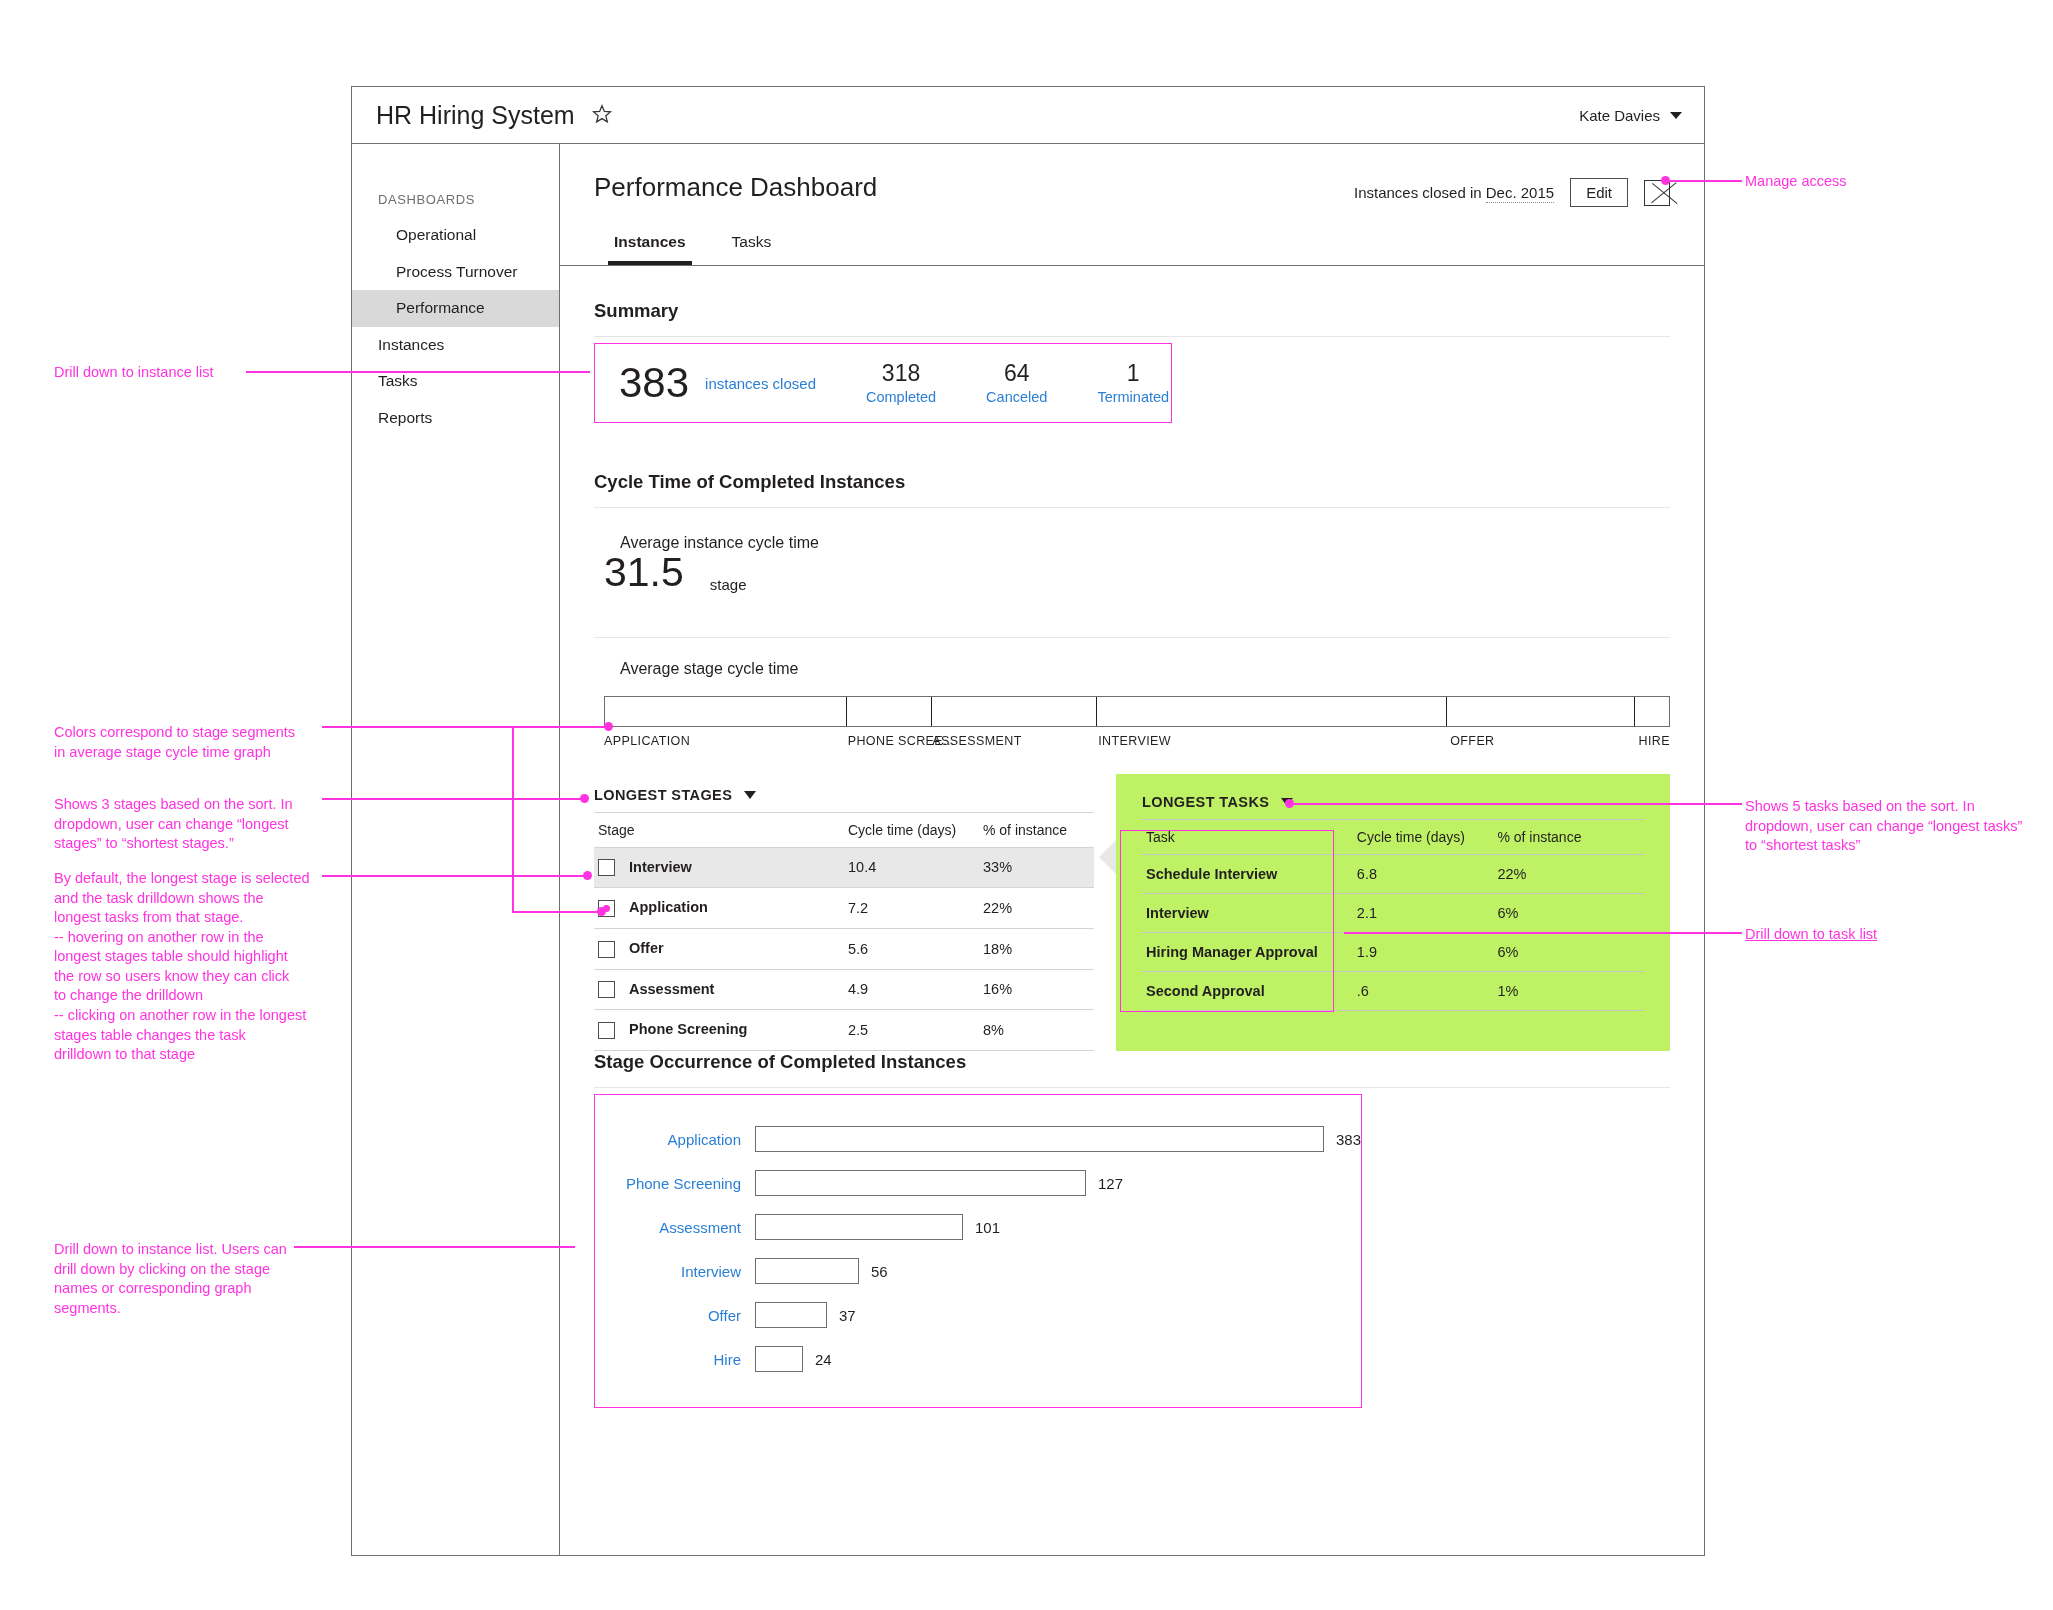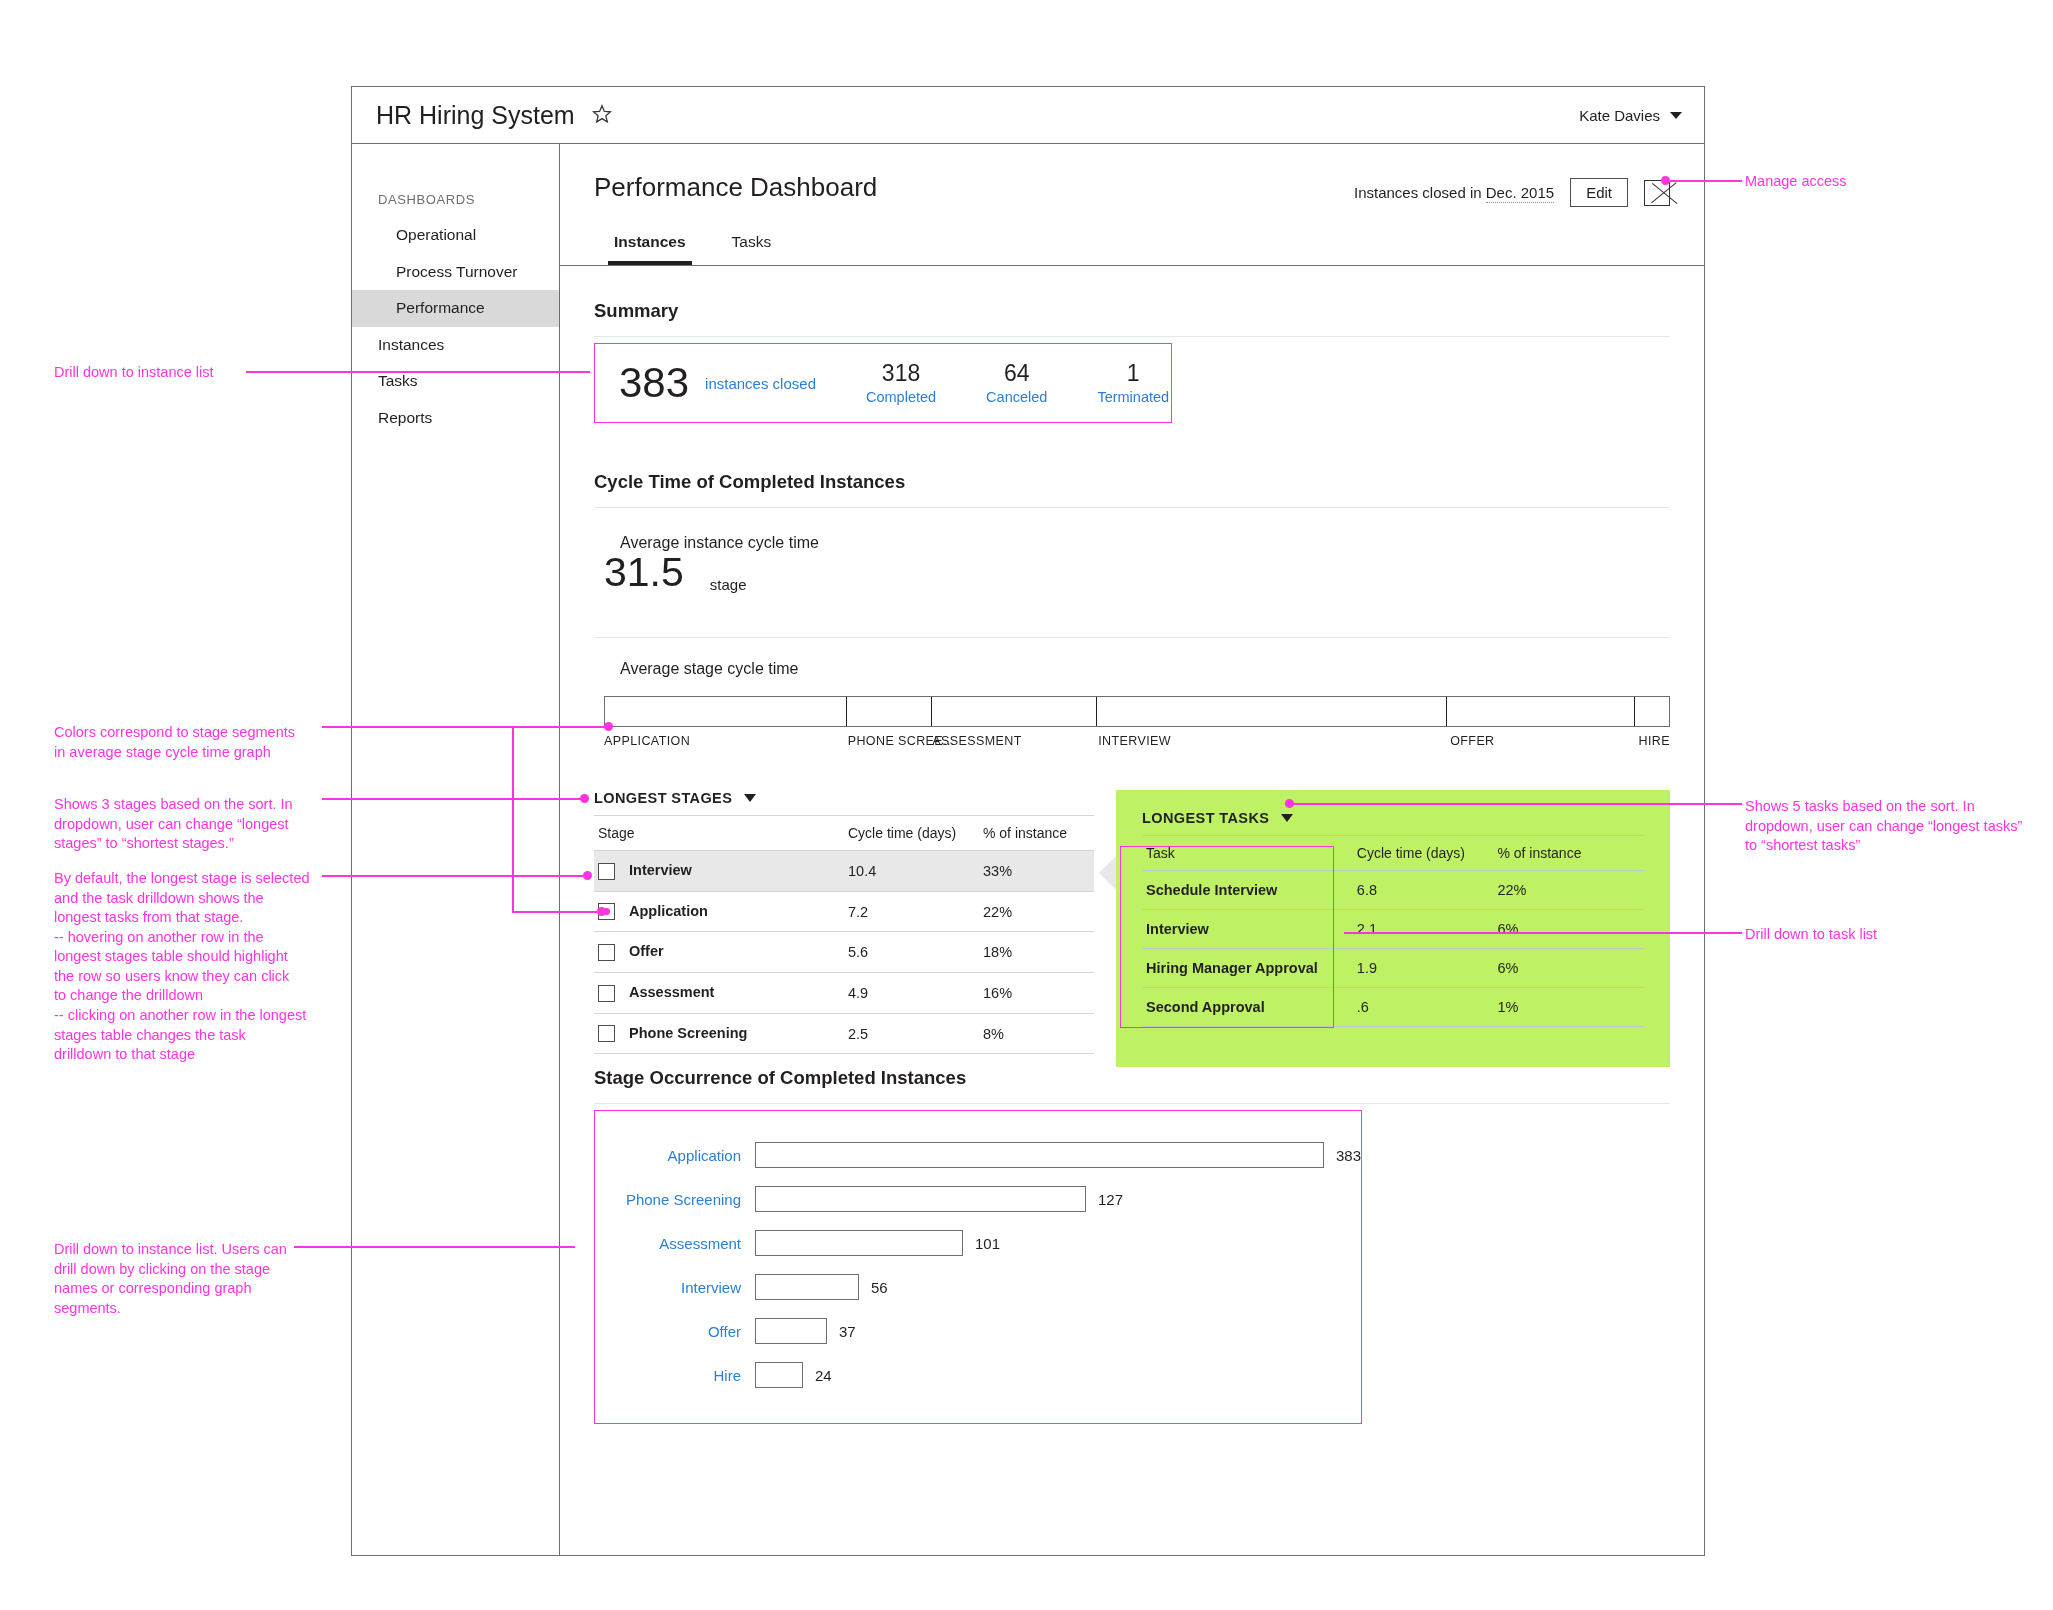--- a/index.html
+++ b/index.html
@@ -268,22 +268,23 @@
     position: absolute;
     font-size: 12.5px;
     letter-spacing: 0.4px;
     color: #231f20;
     white-space: nowrap;
   }
 
   
   .drill-wrap {
     display: flex;
-    margin-top: 34px;
-    position: relative;
+    margin-top: 18px;
+    position: relative;
+    align-items: flex-end;
   }
   .stages-panel { width: 500px; flex: 0 0 500px; }
   .panel-head {
     font-size: 14.5px;
     font-weight: bold;
     letter-spacing: 0.4px;
     color: #231f20;
     display: flex;
     align-items: center;
     gap: 12px;
@@ -663,14 +664,14 @@
 names or corresponding graph
 segments.</div>
 <div class="anno-line anno-h" style="left:294px; top:1246px; width:281px;"></div>
 
 <div class="anno" style="left:1745px; top:797px;">Shows 5 tasks based on the sort. In
 dropdown, user can change “longest tasks”
 to “shortest tasks”</div>
 <div class="anno-line anno-h" style="left:1290px; top:803px; width:452px;"></div>
 <div class="anno-dot" style="left:1285px; top:799px;"></div>
 
-<div class="anno" style="left:1745px; top:925px;">Drill down to task list</div>
+<div class="anno" style="left:1745px; top:925px;text-decoration:underline;">Drill down to task list</div>
 <div class="anno-line anno-h" style="left:1344px; top:932px; width:398px;"></div>
 
 </body></html>

